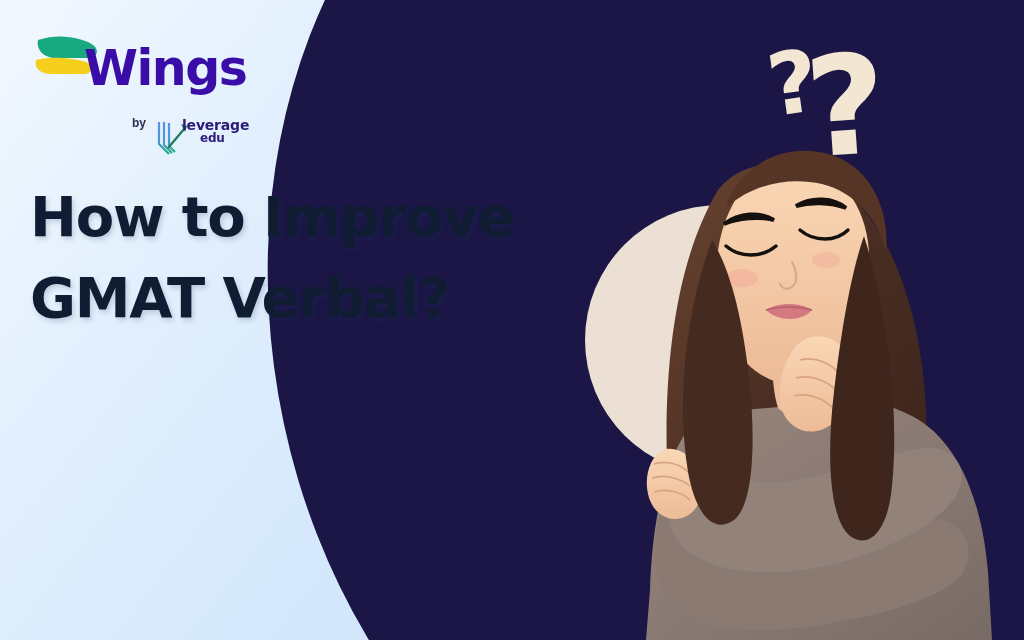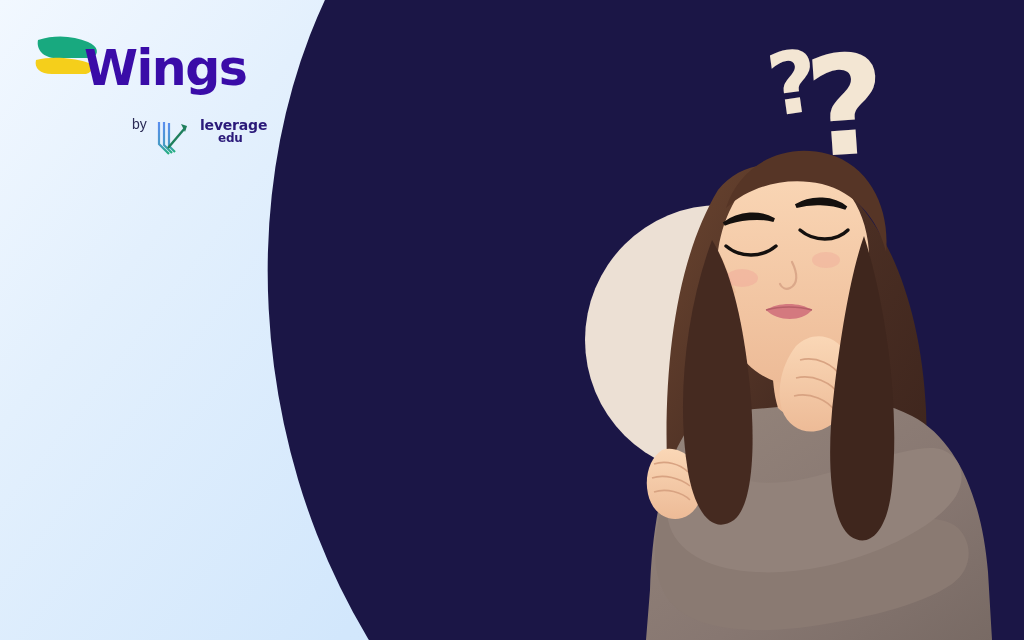--- a/index.html
+++ b/index.html
@@ -83,40 +83,39 @@
     font-size: 49px;
     font-weight: 700;
     letter-spacing: -1.5px;
     color: #3a0ca8;
     font-family: "DejaVu Sans", sans-serif;
   }
   .by-text {
     position: absolute;
     left: 110px;
     top: 90px;
-    font-size: 14px;
-    font-weight: 400;
+    font-size: 12px;
+    font-weight: 700;
     color: #2b2b55;
   }
   .lev-icon {
     position: absolute;
     left: 133px;
     top: 92px;
     width: 34px;
     height: 40px;
   }
   .lev-words {
     position: absolute;
     left: 160px;
     top: 92px;
     color: #2b1a7a;
     font-family: "DejaVu Sans", sans-serif;
     font-weight: 700;
     line-height: 1.02;
-    margin-left: 18px;
   }
   .lev-words .l1 { font-size: 14px; letter-spacing: -0.2px; display:block; }
   .lev-words .l2 { font-size: 12px; letter-spacing: -0.2px; display:block; margin-left: 18px; }
 
   
   #headline {
     position: absolute;
     left: 30px;
     top: 176px;
     width: 570px;
@@ -238,14 +237,18 @@
       <path d="M14 5 L 14 28 L 20 34" fill="none" stroke="url(#gBook)" stroke-width="2.2"></path>
       <path d="M13 30 L 30 10" fill="none" stroke="#1f7f5c" stroke-width="2.4"></path>
       <path d="M26 6 L 32 8 L 30 14 Z" fill="#1f7f5c"></path>
     </svg>
     <div class="lev-words">
       <span class="l1">leverage</span>
       <span class="l2">edu</span>
     </div>
   </div>
 
+  <div id="headline">
+    <span class="ln">How to Improve</span>
+    <span class="ln">GMAT Verbal?</span>
+  </div>
 
 </div>
 
 </body></html>

